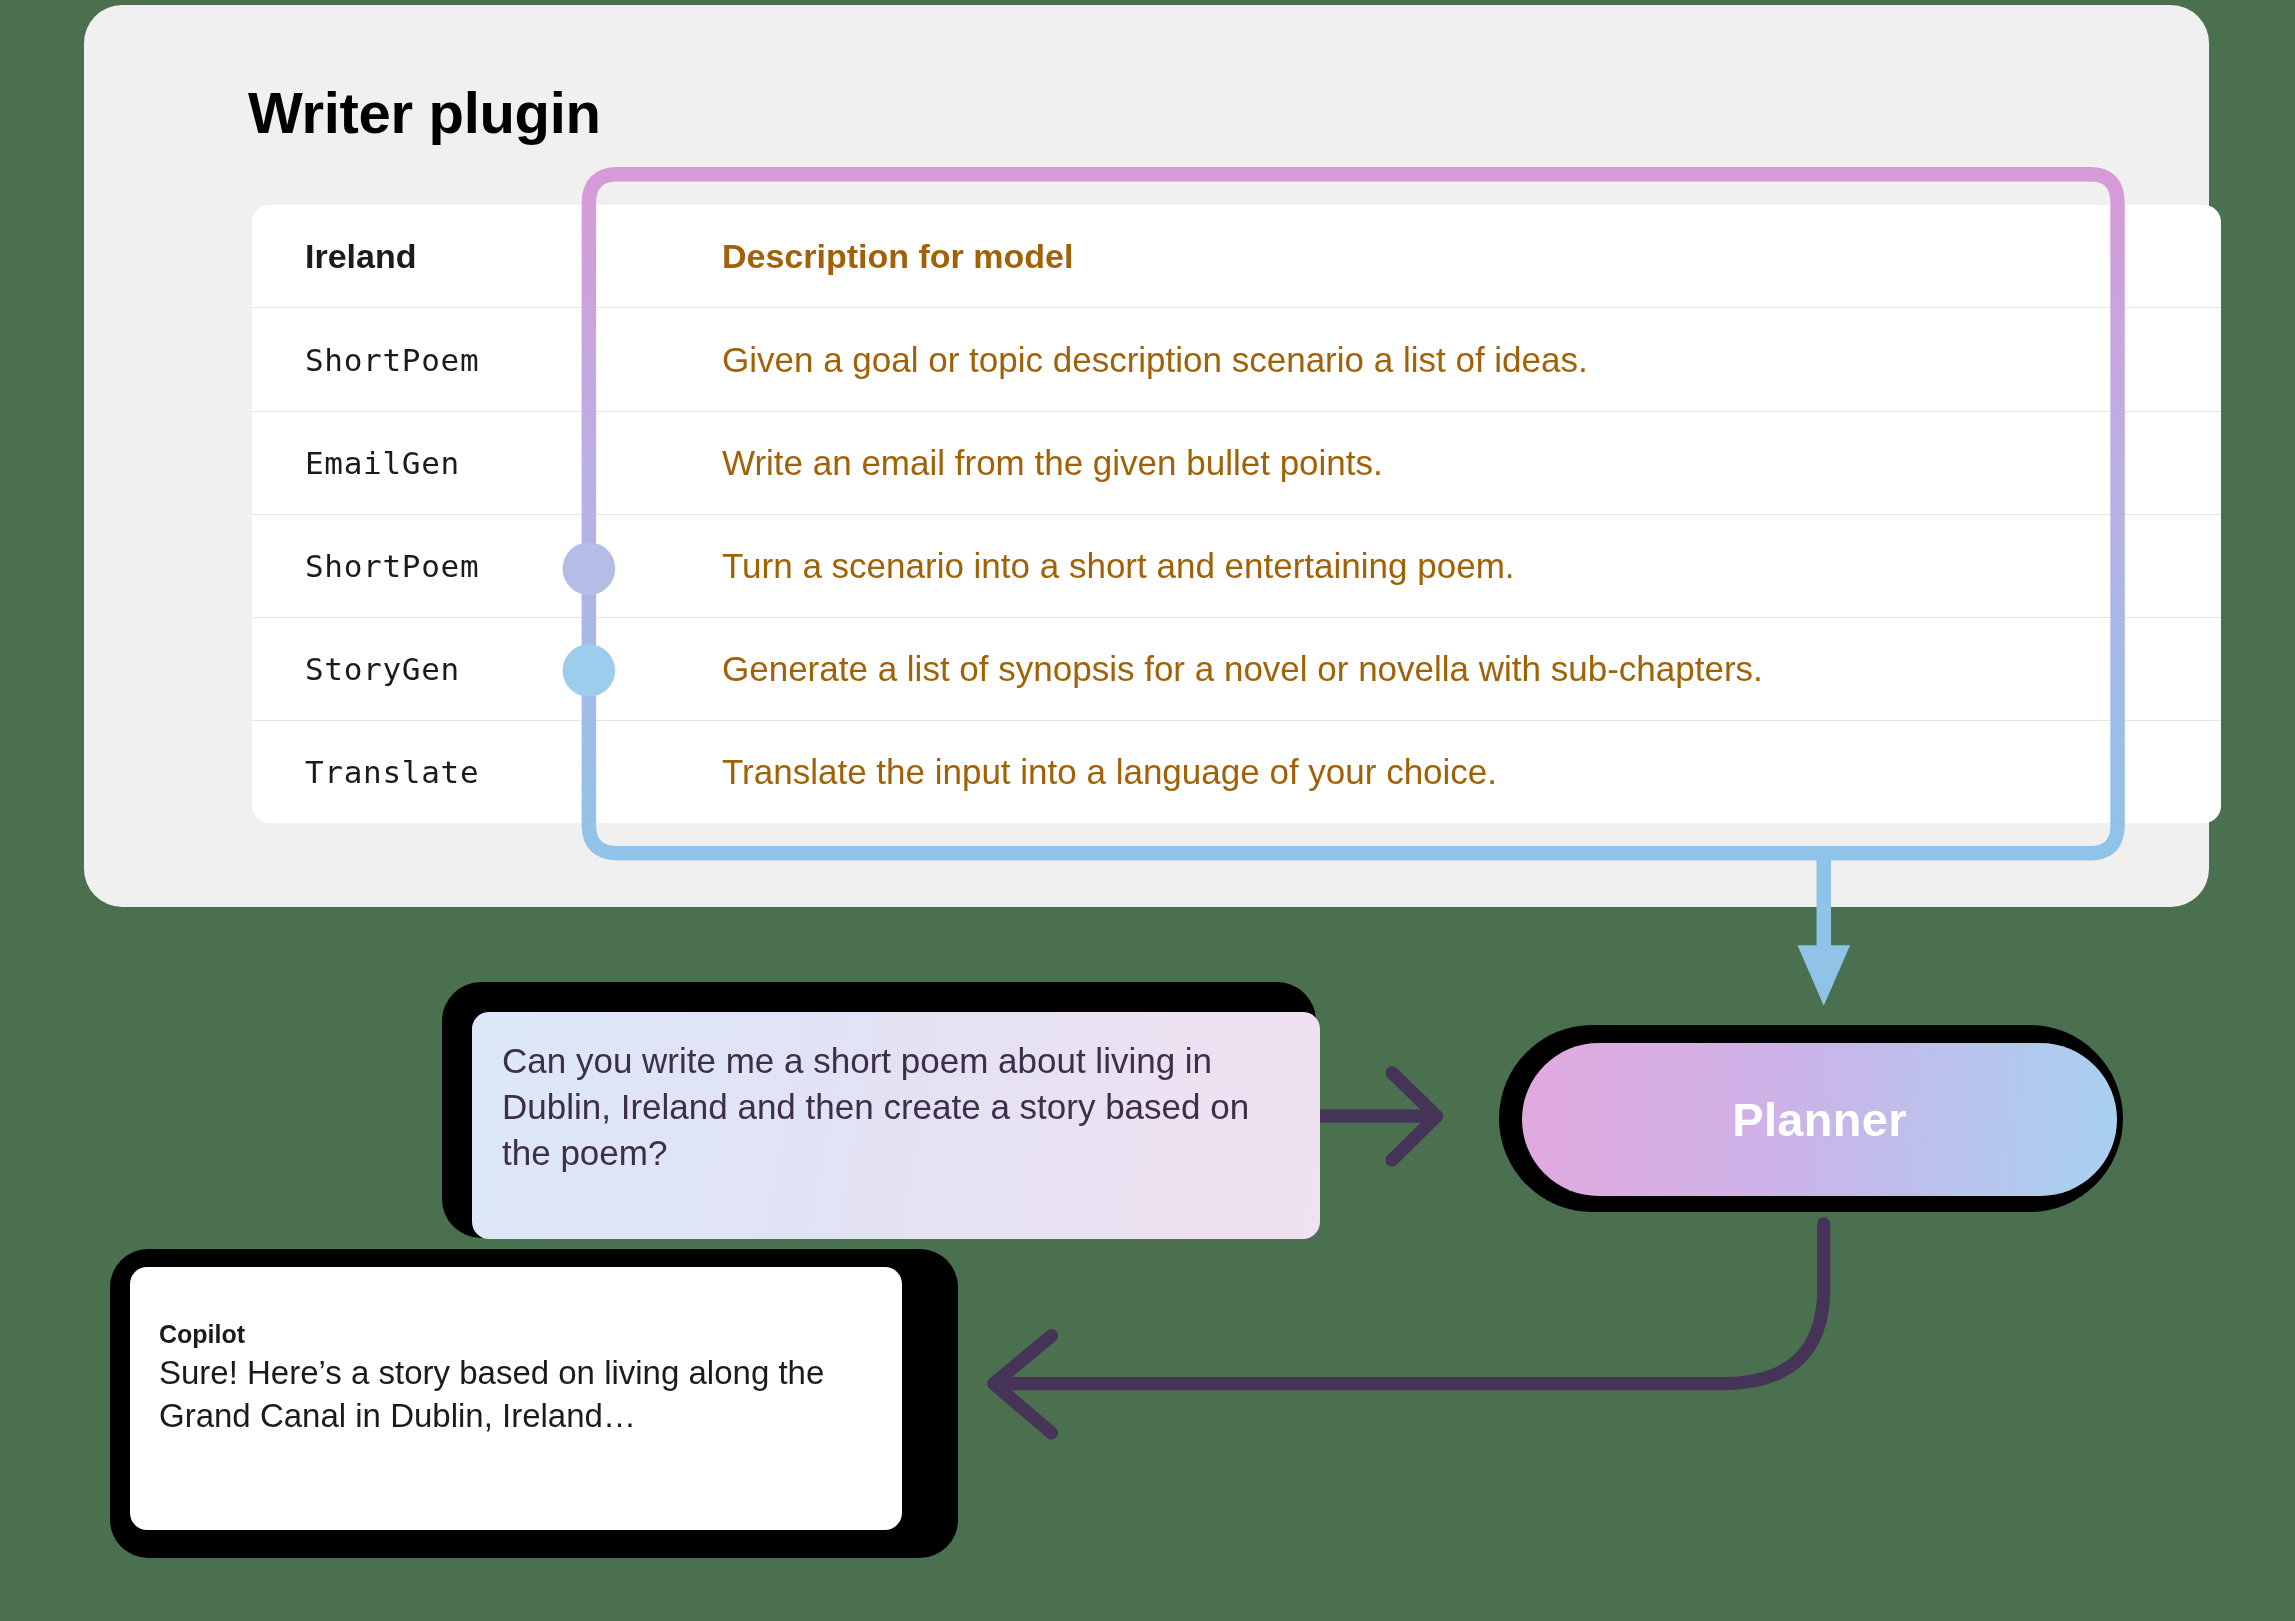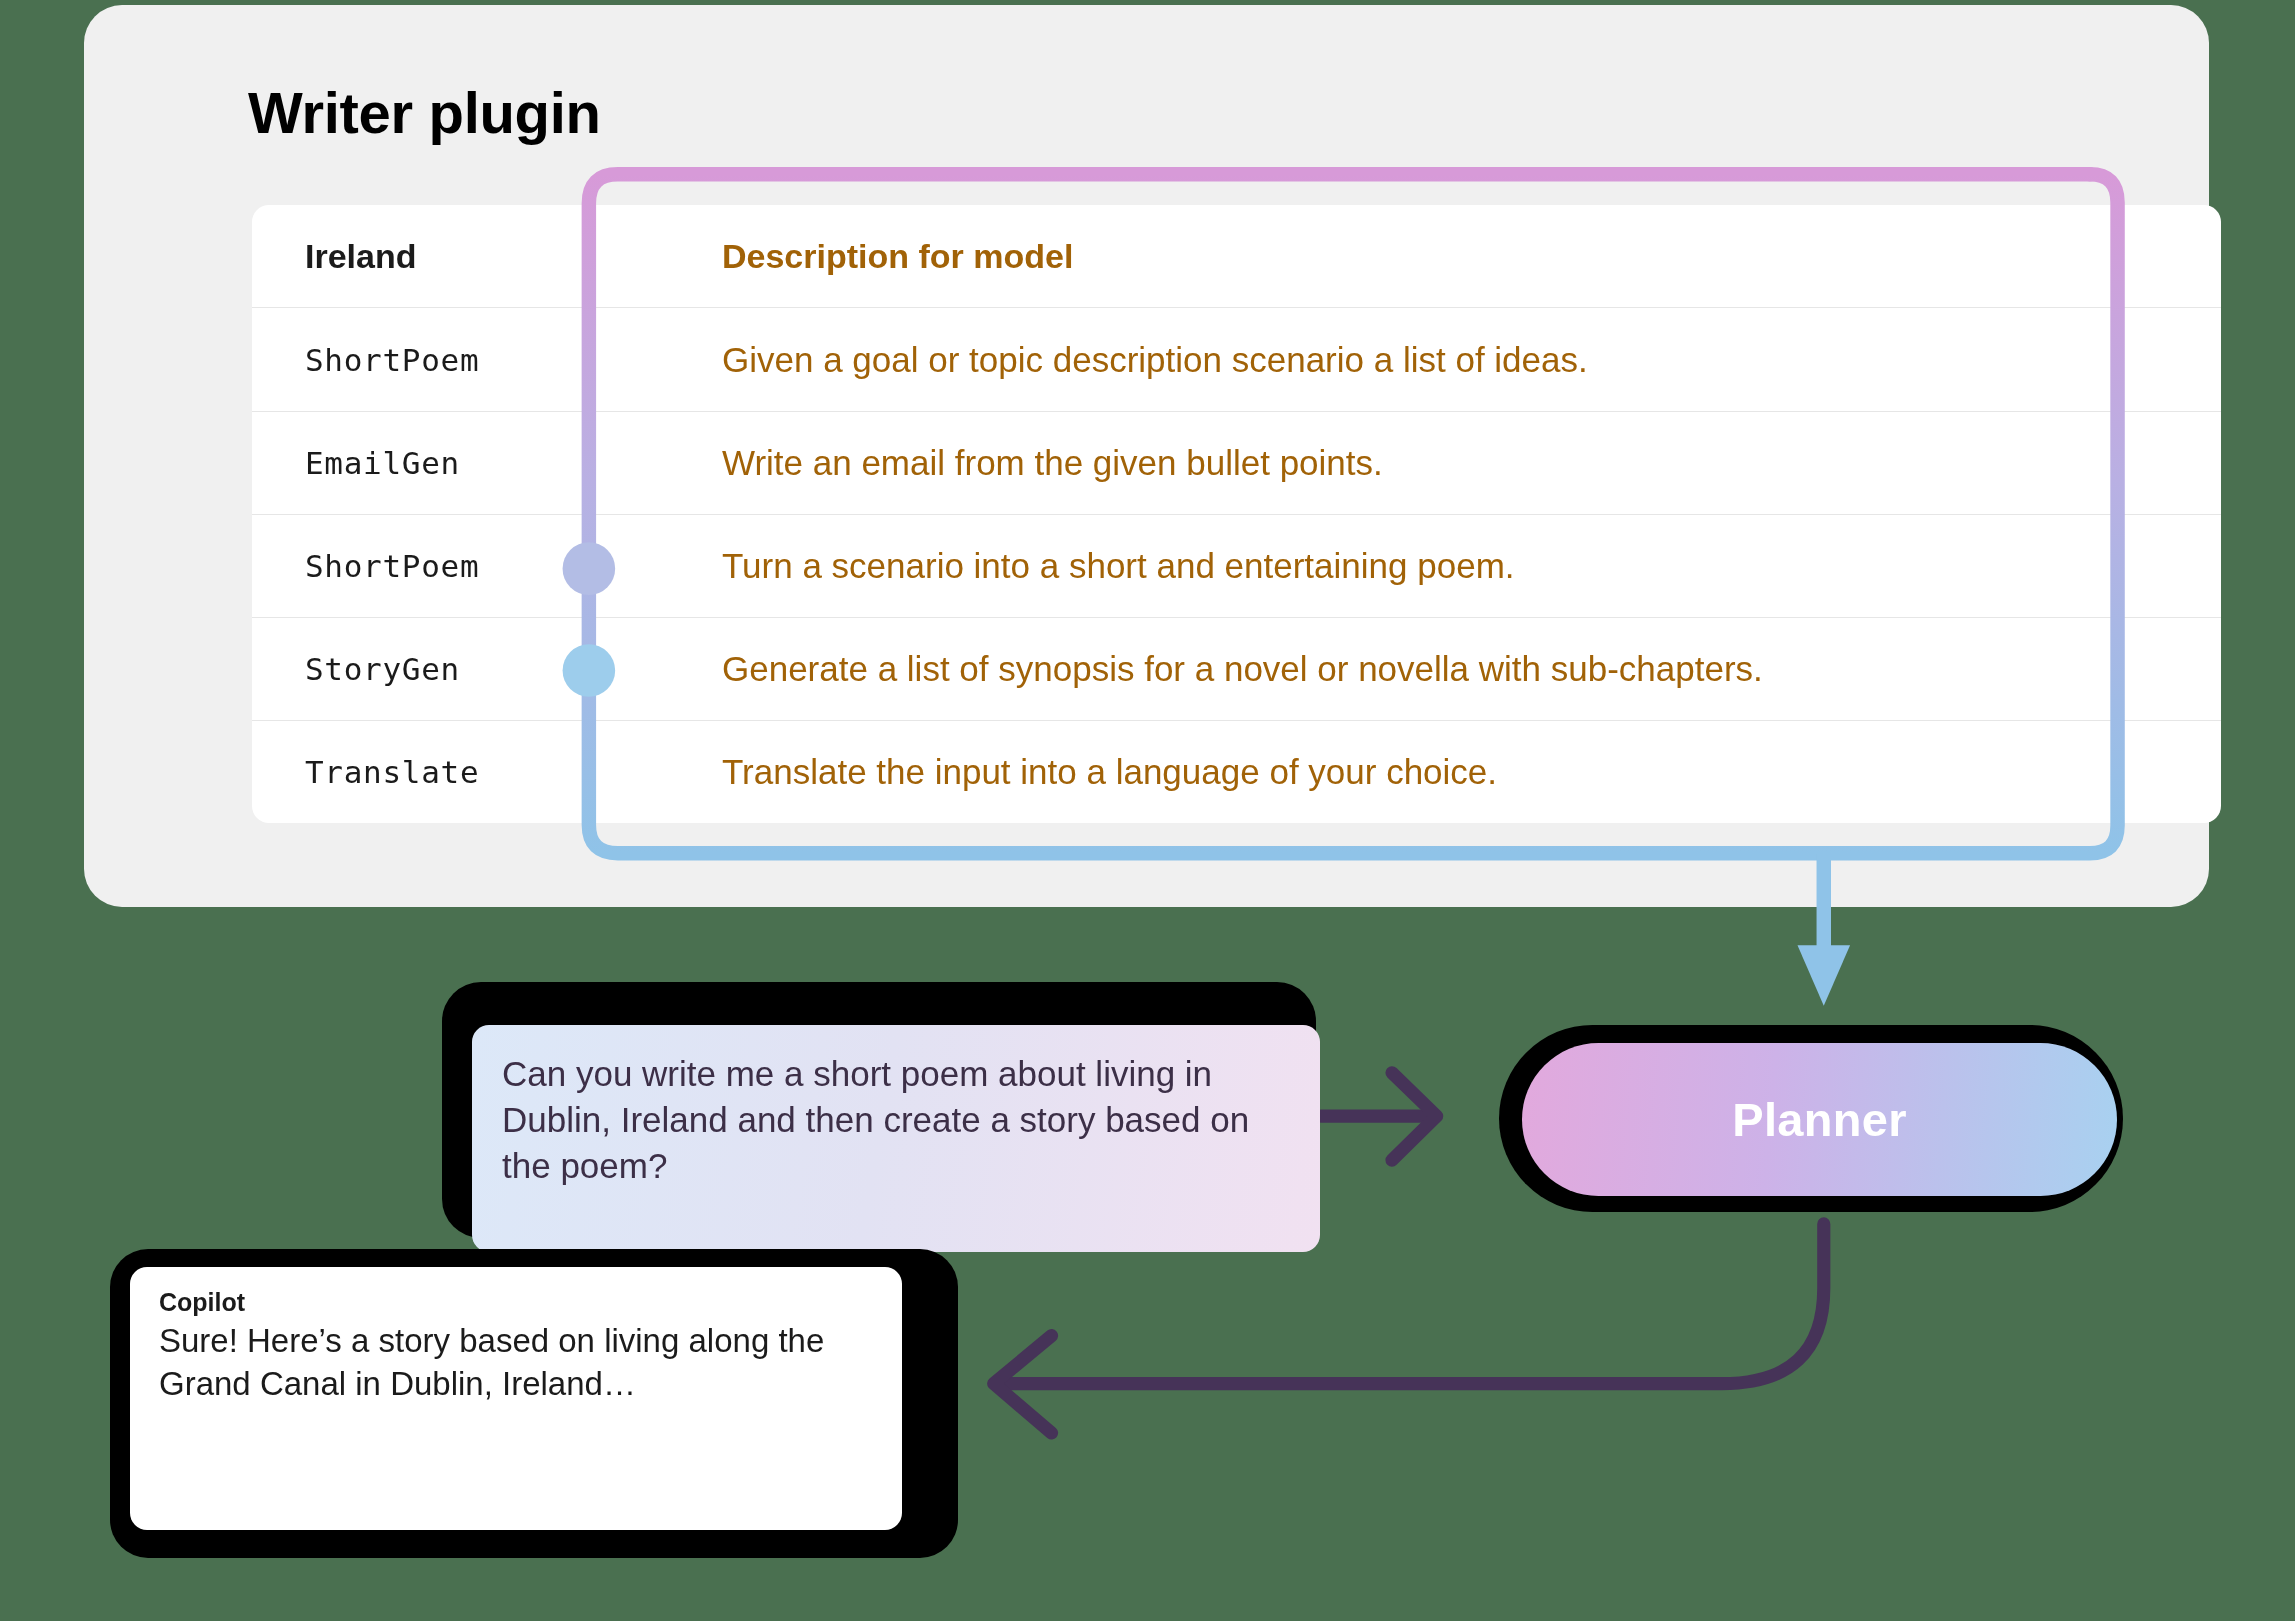--- a/index.html
+++ b/index.html
@@ -52,21 +52,21 @@
   #connector{position:absolute;left:0;top:0;width:2295px;height:1621px;
              pointer-events:none;}
 
   
   #user-bubble-wrap{position:absolute;left:442px;top:982px;width:887px;height:263px;}
   #user-bubble-shadow{
     position:absolute;left:0;top:0;width:874px;height:256px;
     background:#000;border-radius:39px;
   }
   #user-bubble{
-    position:absolute;left:30px;top:43px;width:848px;height:227px;
+    position:absolute;left:30px;top:30px;width:848px;height:227px;
     border-radius:17px;
     background:linear-gradient(100deg,#dce8f8 0%,#e2e2f3 48%,#f1e1f1 100%);
     box-sizing:border-box;padding:26px 30px;
   }
   #user-bubble-text{
     font-size:35px;line-height:1.32;color:#3c2f47;
   }
 
   
   #planner-wrap{position:absolute;left:1499px;top:1025px;width:644px;height:197px;}
@@ -88,21 +88,21 @@
   #copilot-wrap{position:absolute;left:110px;top:1249px;width:855px;height:316px;}
   #copilot-shadow{
     position:absolute;left:0;top:0;width:848px;height:309px;
     background:#000;border-radius:38px;
   }
   #copilot-bubble{
     position:absolute;left:20px;top:18.4px;width:772px;height:263px;
     background:#ffffff;border-radius:17px;
     box-sizing:border-box;padding:21px 29px;
   }
-  #copilot-name{font-size:25px;font-weight:bold;color:#1b1b1b;margin-bottom:2.6px;}
+  #copilot-name{font-size:25px;font-weight:bold;color:#1b1b1b;margin-bottom:2.6px;margin-top:32px;}
   #copilot-text{font-size:33px;line-height:1.30;color:#1b1b1b;}
 </style>
 </head>
 <body>
 
 <div class="stage">
 
   <div id="plugin-card">
     <div id="plugin-title">Writer plugin</div>
 

